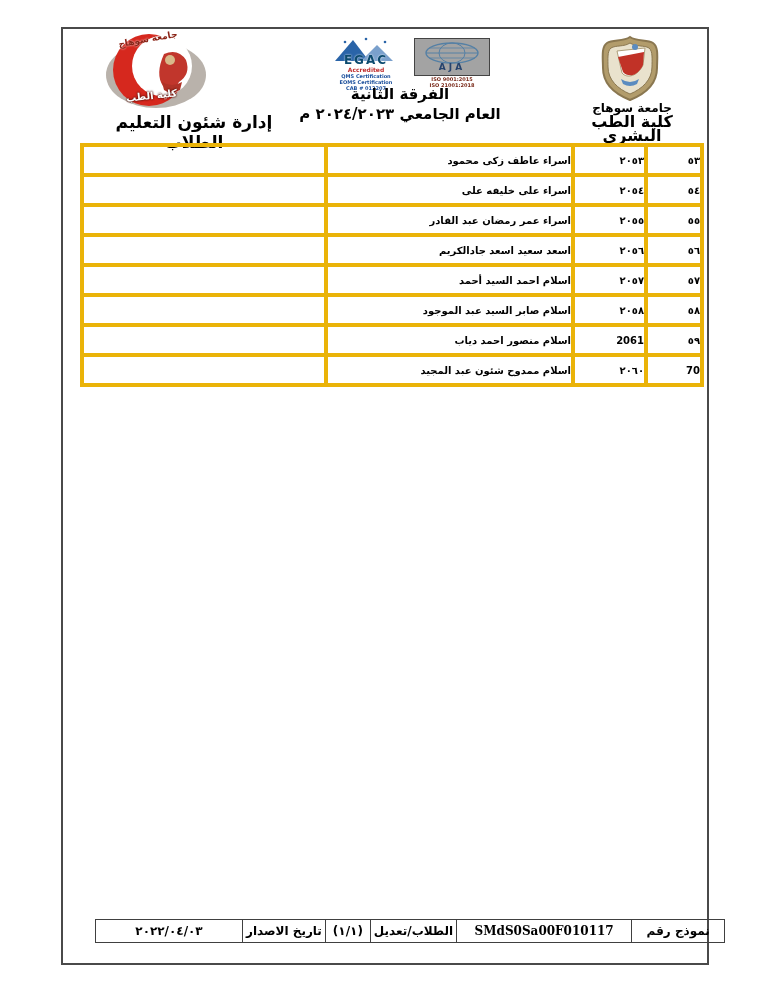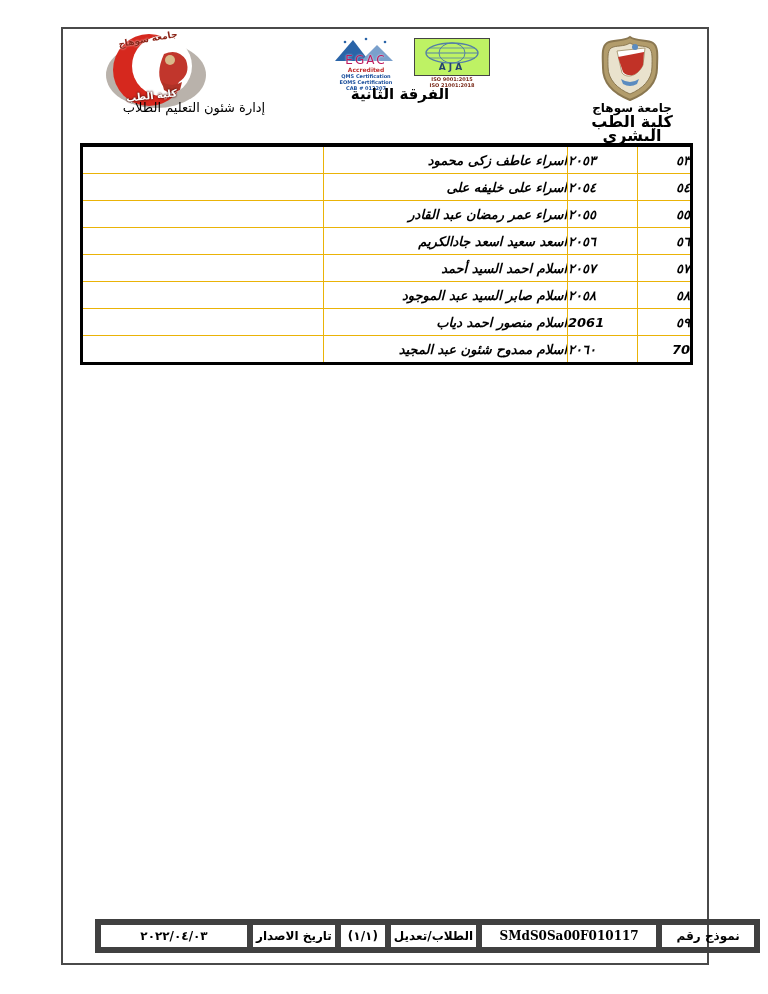--- a/index.html
+++ b/index.html
@@ -8,59 +8,59 @@
   .frame{position:absolute;left:61px;top:27px;width:644px;height:934px;border:2px solid #4a4a4a;}
 
   
   .dept-logo{position:absolute;left:92px;top:30px;width:120px;height:82px;}
   .arc-text-top{position:absolute;left:118px;top:34px;font-size:9px;font-weight:bold;
         color:#8a2316;transform:rotate(-10deg);letter-spacing:1px;white-space:nowrap;
         text-shadow:0 0 2px #ffffff;}
   .arc-text-bottom{position:absolute;left:126px;top:90px;font-size:10px;font-weight:bold;
         color:#fff;transform:rotate(-6deg);white-space:nowrap;
         text-shadow:0 0 2px #4d0d06,0 0 2px #4d0d06;}
-  .dept-name{position:absolute;left:84px;top:100px;width:220px;text-align:center;
-        font-size:13px;font-weight:normal;direction:rtl;}
+  .dept-name{position:absolute;left:84px;top:112px;width:220px;text-align:center;
+        font-size:17px;font-weight:bold;direction:rtl;}
 
   .egac-logo{position:absolute;left:322px;top:36px;width:88px;height:52px;text-align:center;}
-  .egac-word{margin-top:-13px;font-size:12px;font-weight:normal;color:#be185d;letter-spacing:2px;
+  .egac-word{margin-top:-13px;font-size:12px;font-weight:bold;color:#0c4a6e;letter-spacing:2px;
         text-shadow:0 0 2px #fff;}
   .egac-sub{font-size:6px;font-weight:bold;color:#c03030;margin-top:-1px;}
   .egac-line{font-size:5px;line-height:6px;color:#1b4f9c;font-weight:bold;}
 
   .aja-logo{position:absolute;left:412px;top:38px;width:80px;text-align:center;}
-  .aja-box{width:74px;height:36px;margin:0 auto;border:1px solid #444;background:#bef264;
+  .aja-box{width:74px;height:36px;margin:0 auto;border:1px solid #444;background:#a3a3a3;
         display:flex;flex-direction:column;align-items:center;justify-content:center;}
   .aja-word{font-size:9px;font-weight:bold;color:#26436e;letter-spacing:3px;margin-top:-2px;}
   .aja-line{font-size:5px;line-height:6px;color:#7a2a1a;font-weight:bold;}
 
   .center-titles{position:absolute;left:270px;top:84px;width:260px;text-align:center;direction:rtl;}
   .title-1{font-size:15px;font-weight:bold;line-height:18px;}
   .title-2{font-size:15px;font-weight:bold;line-height:18px;margin-top:1px;}
   .title-3{font-size:15px;font-weight:bold;line-height:19px;margin-top:2px;}
 
   .univ-logo{position:absolute;left:597px;top:35px;width:66px;height:66px;}
   .univ-text{position:absolute;left:570px;top:101px;width:124px;text-align:center;direction:rtl;}
   .univ-line1{font-size:12px;font-weight:bold;line-height:14px;}
   .univ-line2{font-size:16px;font-weight:bold;line-height:14px;}
 
   
   table.main{position:absolute;left:80px;top:143px;border-collapse:collapse;
         border:3px solid #000;border-top-width:4px;table-layout:fixed;direction:rtl;}
-  table.main td{border:1px solid #eab308;height:26px;padding:0;font-weight:bold;
-        font-size:13px;overflow:hidden;white-space:nowrap;font-style:italic;}
+  table.main td{border:4px solid #eab308;height:26px;padding:0;font-weight:bold;
+        font-size:10px;overflow:hidden;white-space:nowrap;}
   td.c-serial{width:52px;text-align:right;}
-  td.c-id{width:69px;text-align:left;}
+  td.c-id{width:69px;text-align:right;}
   td.c-name{width:243px;text-align:right;padding-right:5px;}
   td.c-empty{width:240px;}
 
   
   table.footer{position:absolute;left:95px;top:919px;border-collapse:collapse;
         border:1px solid #000;table-layout:fixed;direction:rtl;}
-  table.footer td{border:6px solid #404040;height:22px;padding:0 3px;text-align:center;
+  table.footer td{border:1px solid #404040;height:22px;padding:0 3px;text-align:center;
         font-size:12px;font-weight:bold;white-space:nowrap;overflow:hidden;}
   td.f-label{width:86px;}
   td.f-code{width:168px;direction:ltr;font-family:"DejaVu Serif","Liberation Serif",serif;
         font-size:13px;}
   td.f-issue-label{width:72px;}
   td.f-issue-val{width:38px;margin-left:12px;}
   td.f-date-label{width:68px;}
   td.f-date-val{width:140px;}
 </style>
 </head>
@@ -108,20 +108,21 @@
         <line x1="6" y1="16" x2="52" y2="16" stroke="#5580a5" stroke-width="0.8"></line>
       </svg>
       <div class="aja-word">AJA</div>
     </div>
     <div class="aja-line">ISO 9001:2015</div>
     <div class="aja-line">ISO 21001:2018</div>
   </div>
 
   <div class="center-titles">
     <div class="title-2">الفرقة الثانية</div>
+    <div class="title-3">العام الجامعي ٢٠٢٤/٢٠٢٣ م</div>
   </div>
 
   <div class="univ-logo">
     <svg width="66" height="66" viewBox="0 0 66 66">
       <path d="M33,2 C40,7 50,4 56,8 C62,12 60,24 60,33 C60,49 48,59 33,65 C18,59 6,49 6,33 C6,24 4,12 10,8 C16,4 26,7 33,2 Z" fill="#b29c6b" stroke="#8a7750" stroke-width="2"></path>
       <path d="M33,8 C39,12 47,10 52,13 C56,16 55,25 55,32 C55,45 45,54 33,59 C21,54 11,45 11,32 C11,25 10,16 14,13 C19,10 27,12 33,8 Z" fill="#e9e2cd" stroke="#8a7750" stroke-width="1"></path>
       <path d="M20,16 L48,13 L46,30 C41,41 30,44 25,38 Z" fill="#ffffff" stroke="#9c8a60" stroke-width="0.8"></path>
       <path d="M21,22 L47,17 L46,30 C41,41 31,43 26,37 Z" fill="#c13227"></path>
       <circle cx="38" cy="12" r="3" fill="#5b8cc0"></circle>
       <path d="M24,44 q9,6 18,0 l-2,5 q-7,4 -14,0 z" fill="#5b8cc0"></path>

